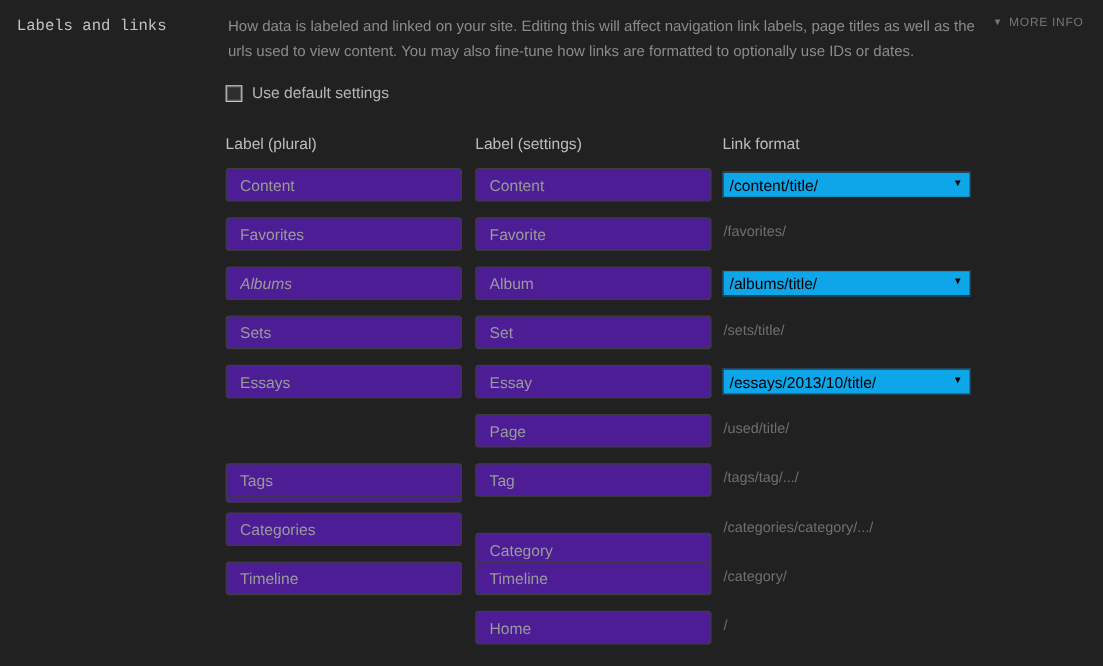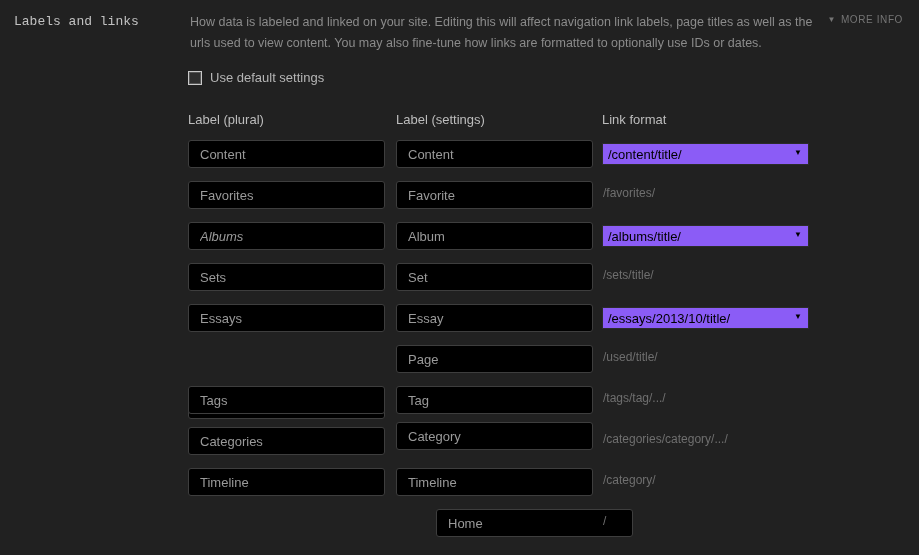--- a/index.html
+++ b/index.html
@@ -36,33 +36,33 @@
   }
   .col-header{
     position:absolute;top:112px;
     font-size:13px;color:#bdbdbd;
   }
   .col-header.c1{left:188px;}
   .col-header.c2{left:396px;}
   .col-header.c3{left:602px;}
   .label-input{
     position:absolute;width:197px;height:28px;box-sizing:border-box;
-    background:#000000;border:1px solid #3e3e3e;border-radius:3px;
+    background:#4c1d95;border:1px solid #3e3e3e;border-radius:3px;
     color:#9a9a9a;font-size:13px;padding:0 11px;outline:none;
     font-family:"Liberation Sans",sans-serif;
   }
   .c1i{left:188px;}
   .c2i{left:396px;}
   .select-wrap{
     position:absolute;left:602px;width:207px;height:22px;
   }
   .select-wrap select{
     width:100%;height:100%;box-sizing:border-box;
     -webkit-appearance:none;-moz-appearance:none;appearance:none;
-    background:#8b5cf6;border:1px solid #2b2b2b;border-radius:0;
+    background:#0ea5e9;border:1px solid #2b2b2b;border-radius:0;
     font-size:13px;color:#000;padding:0 18px 0 5px;
     font-family:"Liberation Sans",sans-serif;outline:none;cursor:pointer;
   }
   .select-wrap .arrow{
     position:absolute;right:7px;top:6px;
     font-size:8px;color:#000;pointer-events:none;line-height:1;
   }
   .link-static{
     position:absolute;left:603px;
     font-size:12px;color:#6f6f6f;white-space:nowrap;
@@ -117,21 +117,21 @@
 
 <input class="label-input c1i" style="top: 345px; margin-top: 46px;" value="Pages">
 <input class="label-input c2i" style="top: 345px;" value="Page">
 <div class="link-static" style="top:350px">/used/title/</div>
 
 <input class="label-input c1i" style="top: 386px;" value="Tags">
 <input class="label-input c2i" style="top: 386px;" value="Tag">
 <div class="link-static" style="top:391px">/tags/tag/.../</div>
 
 <input class="label-input c1i" style="top: 427px;" value="Categories">
-<input class="label-input c2i" style="top: 422px;" value="Category">
+<input class="label-input c2i" style="top: 444px;" value="Category">
 <div class="link-static" style="top:432px">/categories/category/.../</div>
 
 <input class="label-input c1i" style="top: 468px;" value="Timeline">
 <input class="label-input c2i" style="top: 468px;" value="Timeline">
 <div class="link-static" style="top:473px">/category/</div>
 
-<input class="label-input c2i" style="top: 509px; margin-left: 40px;" value="Home">
+<input class="label-input c2i" style="top: 509px;" value="Home">
 <div class="link-static" style="top:514px">/</div>
 
 </body></html>

